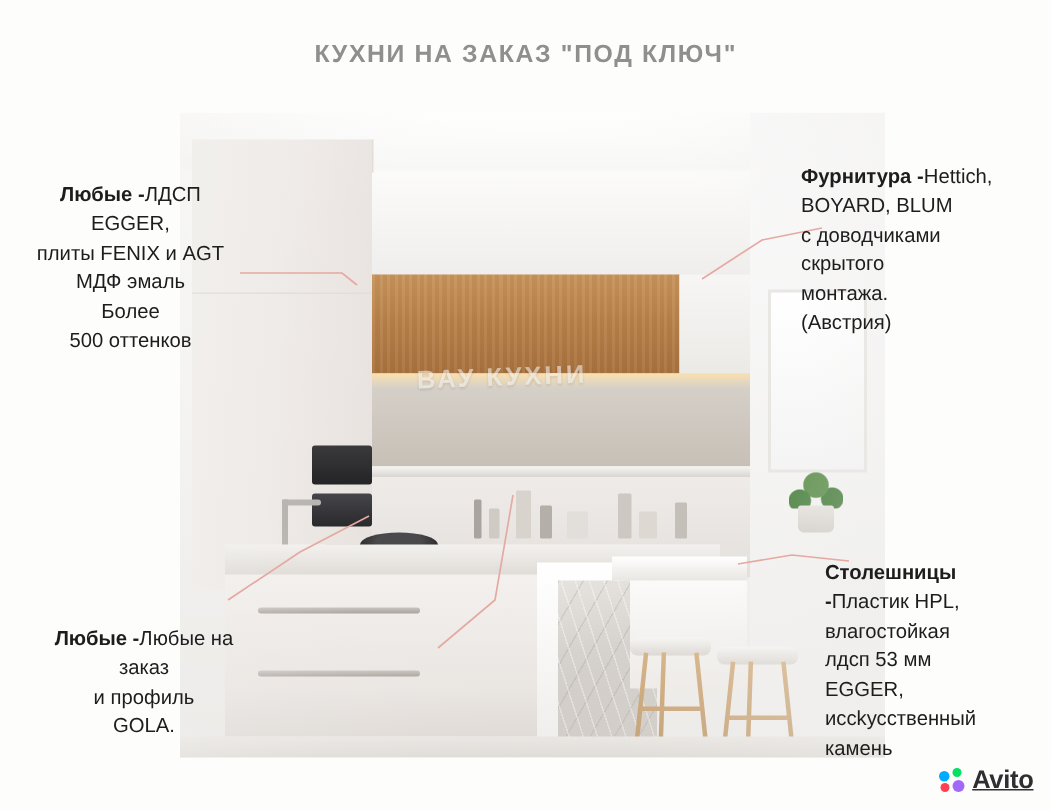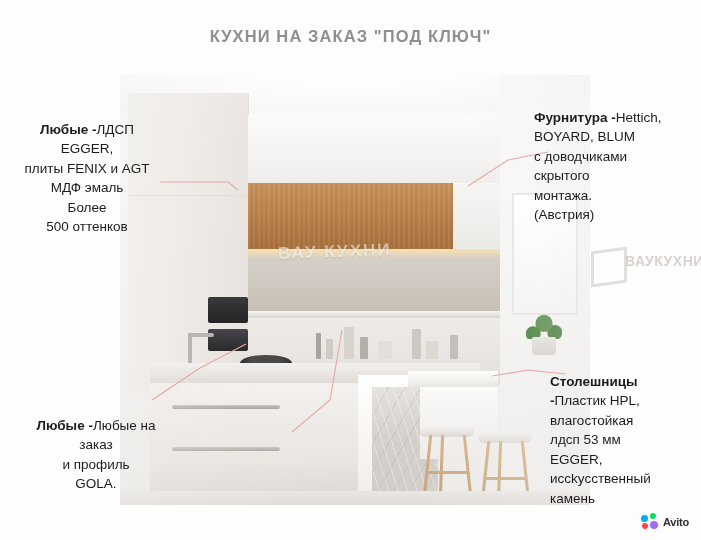--- a/index.html
+++ b/index.html
@@ -280,24 +280,25 @@
     position: relative;
   }
   .avito .d {
     position: absolute; border-radius: 50%;
   }
   .avito .d1 { left:0; top:2px; width:7px; height:7px; background:#0af; }
   .avito .d2 { left:9px; top:0; width:6px; height:6px; background:#04e061; }
   .avito .d3 { left:1px; top:10px; width:6px; height:6px; background:#ff4053; }
   .avito .d4 { left:9px; top:8px; width:8px; height:8px; background:#a169f7; }
   .avito .avito-text {
-    font-size: 11px;
+    font-size: 17px;
     font-weight: bold;
     color: #2f2f33;
     letter-spacing: -.2px;
+    text-decoration: underline;
   }
 
   
   .callout {
     position: absolute;
     color: #1d1d1d;
     font-size: 13.5px;
     line-height: 19.5px;
     white-space: pre-line;
   }
@@ -441,24 +442,20 @@
     <span class="title">Столешницы -</span><span>Пластик HPL,
 влагостойкая
 лдсп 53 мм
 EGGER,
 иссkусственный
 камень</span>
   </div>
 
   <div class="wm-center">ВАУ КУХНИ</div>
 
-  <div class="wm-logo">
-    <div class="wm-box"></div>
-    <div class="wm-text">ВАУКУХНИ</div>
-  </div>
 
 
   <div class="avito">
     <div class="dot-mark">
       <div class="d d1"></div>
         <div class="d d2"></div>
         <div class="d d3"></div>
         <div class="d d4"></div>
     </div>
     <div class="avito-text">Avito</div>

